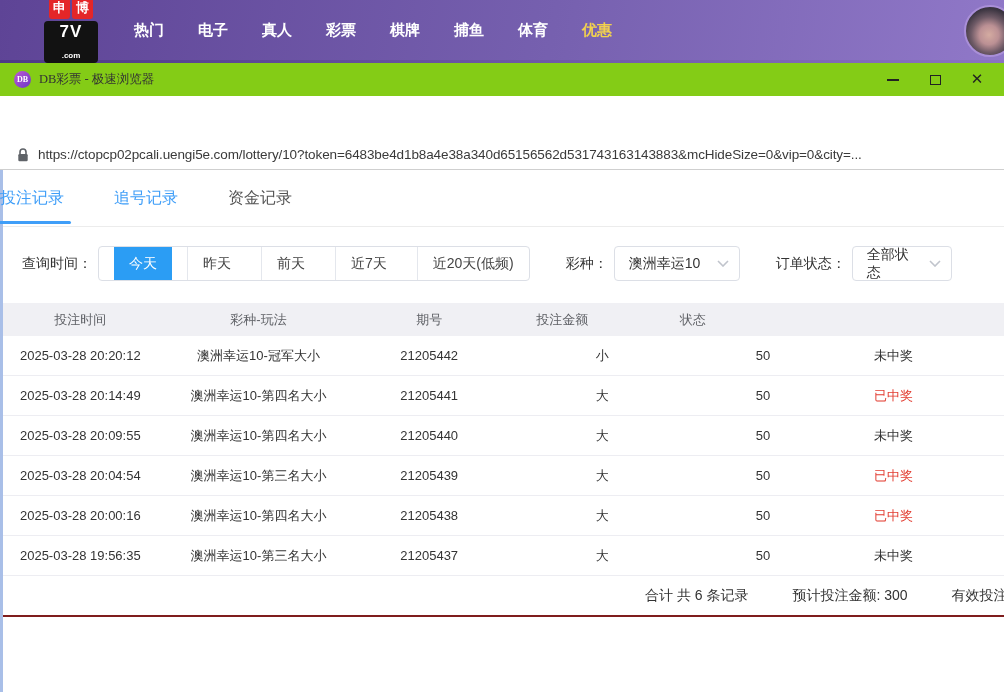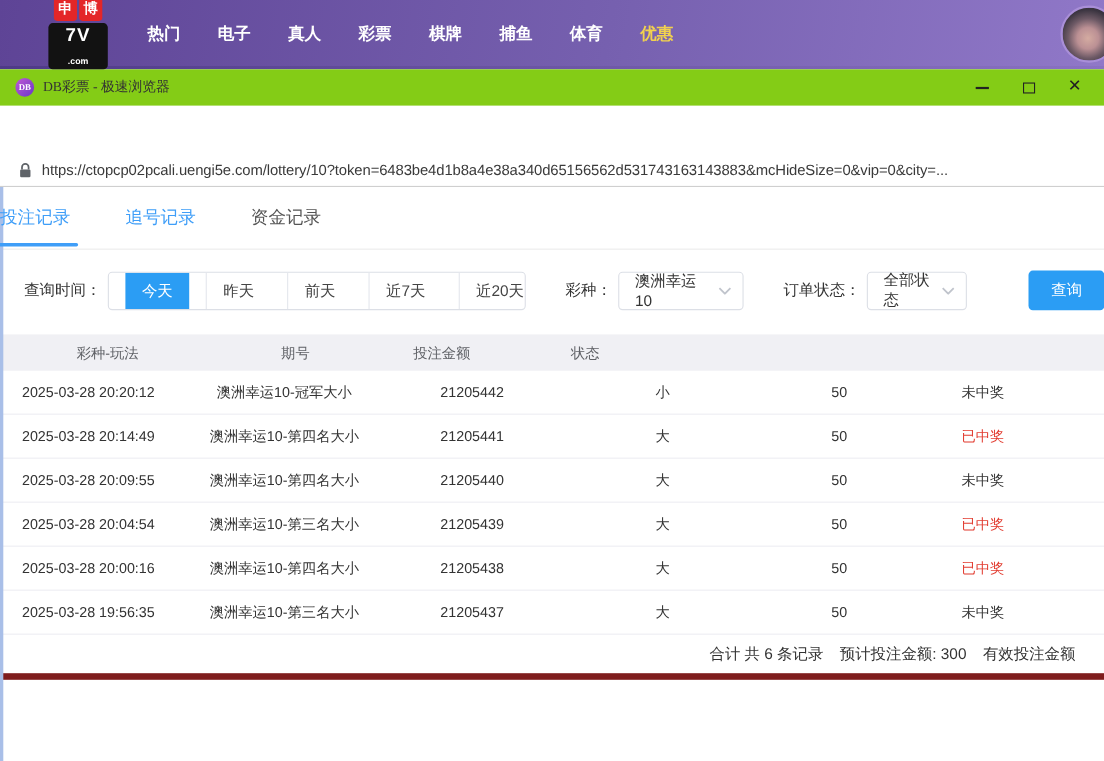--- a/index.html
+++ b/index.html
@@ -64,22 +64,22 @@
   .ml30 { margin-left:36px; }
   .search-btn { margin-left:56px; background:#2b9df4; color:#fff; border:none; border-radius:4px;
     width:78px; height:36px; font-size:14px; cursor:pointer; }
   
   .table { font-size:13px; color:#333; margin-top:9px; }
   .thead { display:flex; background:#f0f0f4; height:33px; align-items:center; color:#5f6166; }
   .trow { display:flex; height:40px; align-items:center; border-bottom:1px solid #ededf2; }
   .c { text-align:center; overflow:hidden; white-space:nowrap; }
   .c1{width:16%;} .c2{width:19.5%;} .c3{width:14.5%;} .c4{width:20%;} .c5{width:12%;} .c6{width:14%;}
   .red { color:#e23c30; }
-  .summary { height:41px; display:flex; align-items:center; border-bottom:6px solid #7f1d1d;
-    font-size:14px; color:#333; padding-left:645px; white-space:nowrap; gap:15px; }
+  .summary { height:41px; display:flex; align-items:center; border-bottom:2px solid #7f1d1d;
+    font-size:14px; color:#333; padding-left:645px; white-space:nowrap; gap:44px; }
   .summary span { flex-shrink:0; }
 </style>
 </head>
 <body>
 
 <div class="site-header">
   <div class="logo">
     <div class="logo-top">
       <div class="logo-sq">申</div>
       <div class="logo-sq">博</div>
@@ -157,25 +157,25 @@
     </div>
     <span class="flabel ml30">订单状态：</span>
     <div class="sel sel-status">
       <span>全部状态</span>
       <span class="chev">
         <svg width="12" height="7" viewBox="0 0 12 7">
             <polyline points="1,1 6,6 11,1" fill="none" stroke="#c0c4cc" stroke-width="1.6"></polyline>
           </svg>
       </span>
     </div>
-    <button class="search-btn">查询</button>
   </div>
 
   <div class="table">
     <div class="thead">
+      <div class="c c1">投注时间</div>
       <div class="c c2">彩种-玩法</div>
       <div class="c c3">期号</div>
       <div class="c c5">投注金额</div>
       <div class="c c6">状态</div>
     </div>
 
     <div class="trow">
       <div class="c c1">2025-03-28 20:20:12</div>
       <div class="c c2">澳洲幸运10-冠军大小</div>
       <div class="c c3">21205442</div>

